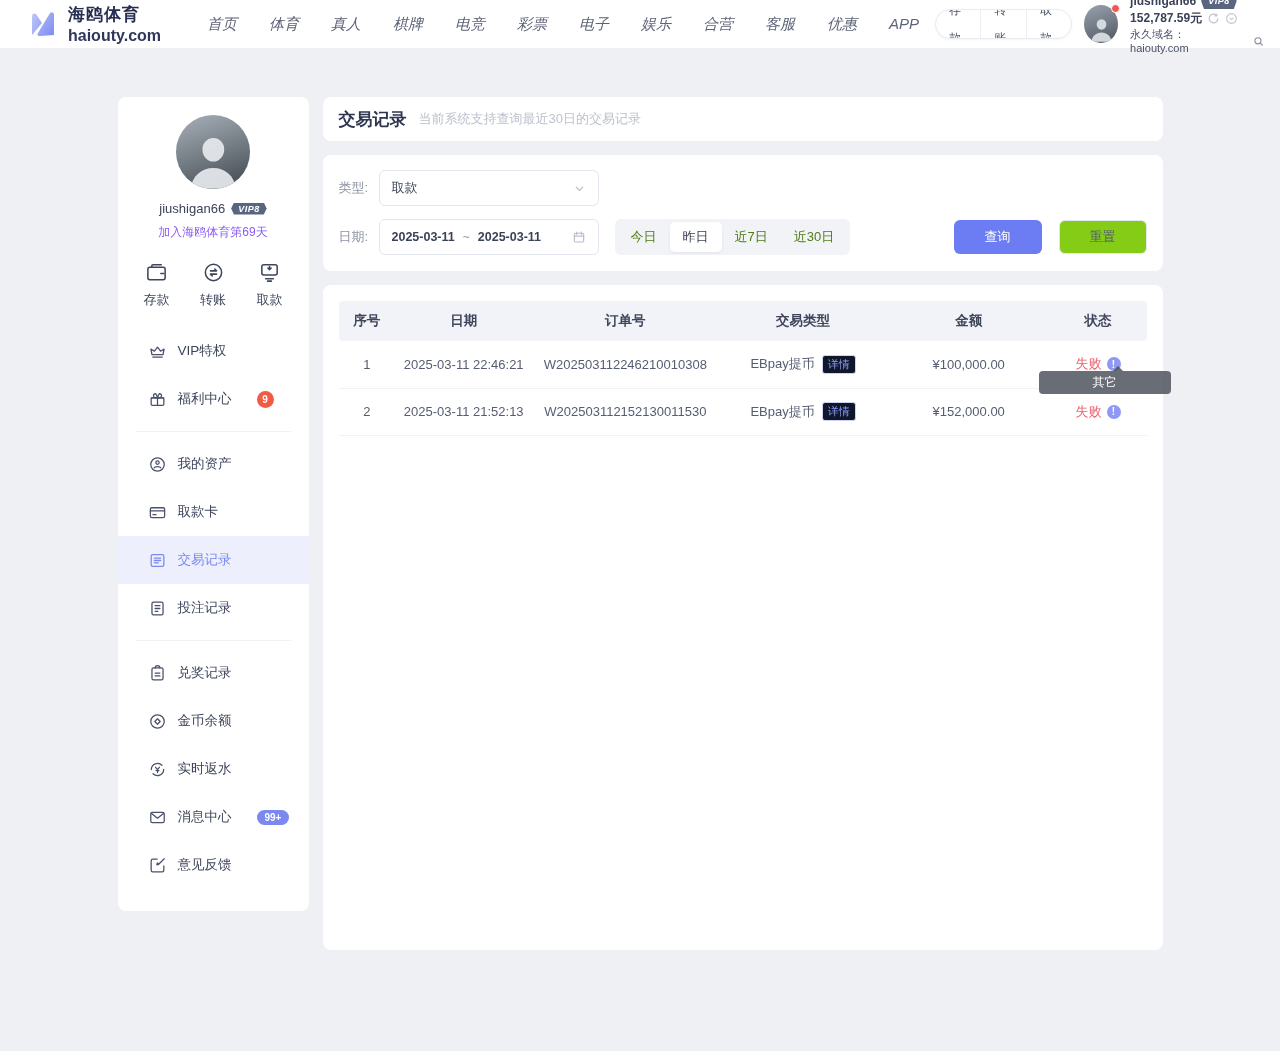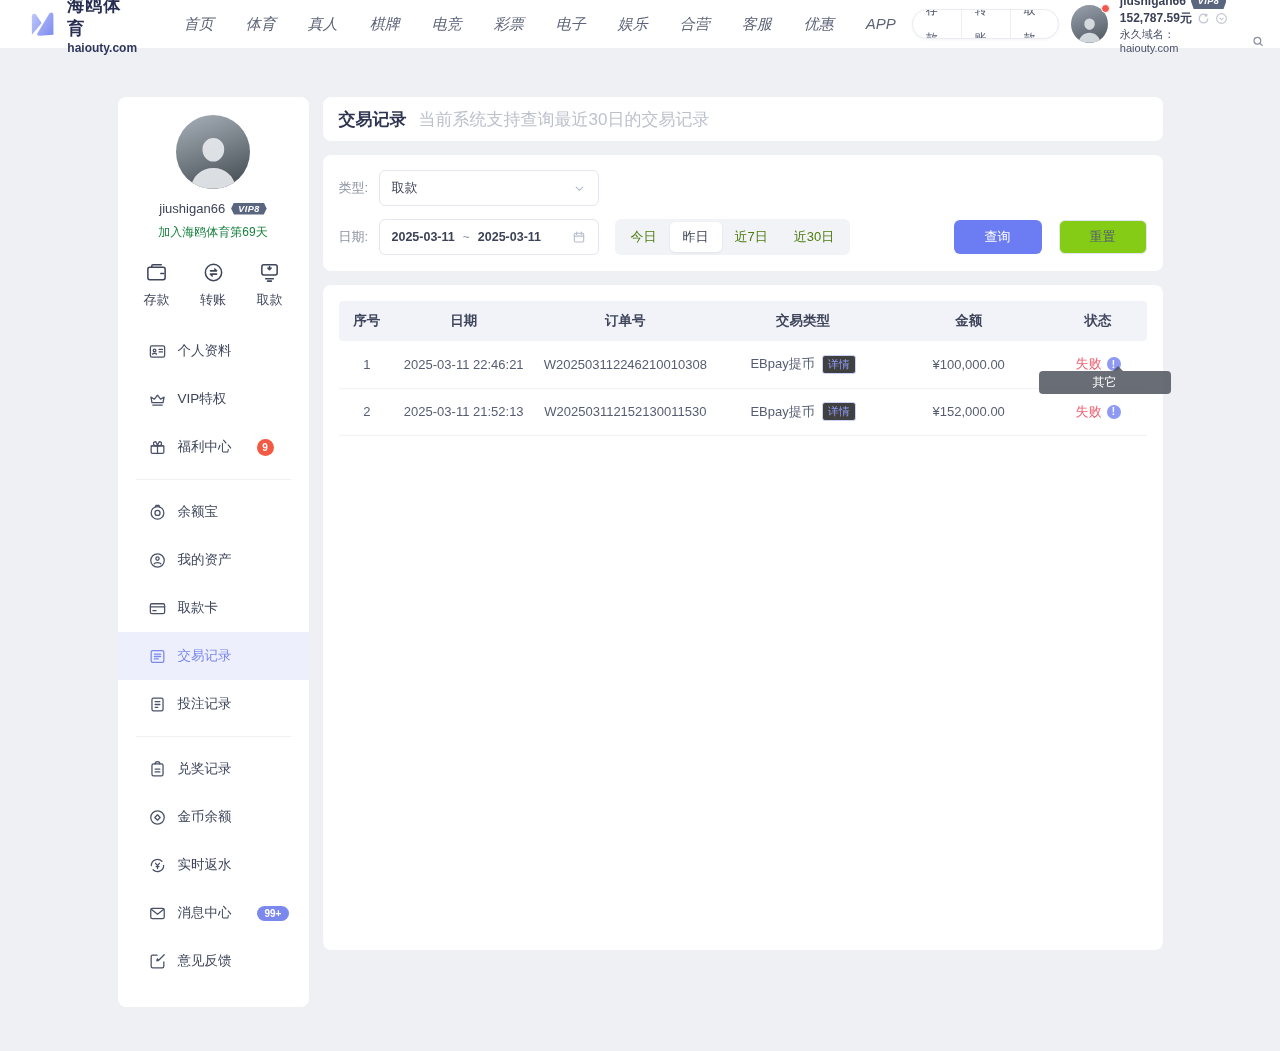--- a/index.html
+++ b/index.html
@@ -14,21 +14,21 @@
 
   
   .navbar {
     height:48px; background:#ffffff;
     display:flex; align-items:center;
     padding:0 16px 0 26px;
   }
   .brand { display:flex; align-items:center; gap:8px; }
   .brand-mark { width:34px; height:34px; }
   .brand-text .brand-name { font-size:17px; font-weight:bold; color:#272e52; letter-spacing:1px; }
-  .brand-text .brand-domain { font-size:12px; font-weight:bold; color:#30375c; margin-top:1px; }
+  .brand-text .brand-domain { font-size:16px; font-weight:bold; color:#30375c; margin-top:1px; }
   .nav-menu { display:flex; align-items:center; margin-left:30px; }
   .nav-menu a {
     font-size:15px; color:#5d6478; padding:0 16px; line-height:48px; white-space:nowrap;font-style:italic;
   }
   .nav-right { margin-left:auto; display:flex; align-items:center; gap:12px; }
   .pill-group {
     display:flex; align-items:center; border:1px solid #e9ebf1; border-radius:16px;
     height:30px; overflow:hidden; box-shadow:0 1px 3px rgba(40,50,90,.05); background:#fff;
   }
   .pill-group a { font-size:12px; color:#4d5468; padding:0 13px; line-height:28px; }
@@ -65,21 +65,21 @@
   .sidebar { width:191px; padding:16px 0 22px; }
   .profile { text-align:center; padding-top:2px; }
   .big-avatar {
     width:74px; height:74px; border-radius:50%; margin:0 auto; overflow:hidden;
     background:linear-gradient(160deg,#a8b0ba 0%,#70787f 55%,#3e454d 100%);
     display:flex; align-items:flex-end; justify-content:center;
   }
   .big-avatar svg { width:82%; height:82%; }
   .profile-name-row { display:flex; align-items:center; justify-content:center; gap:6px; margin-top:12px; }
   .profile-name { font-size:13px; color:#3c4257; }
-  .profile-joined { font-size:12px; color:#15803d; margin-top:8px; }
+  .profile-joined { font-size:12px; color:#8b5cf6; margin-top:8px; }
   .quick-actions { display:flex; justify-content:space-between; padding:20px 26px 4px; }
   .qa-item { display:flex; flex-direction:column; align-items:center; gap:7px; cursor:pointer; }
   .qa-item svg { width:23px; height:23px; color:#3f465c; }
   .qa-item span { font-size:13px; color:#3f465c; }
   .side-menu { margin-top:14px; }
   .side-item {
     display:flex; align-items:center; gap:11px; height:48px; padding:0 0 0 30px; cursor:pointer;
     position:relative;
   }
   .side-item svg { width:19px; height:19px; color:#4a5168; flex:none; }
@@ -94,21 +94,21 @@
   }
   .badge-pill {
     margin-left:14px; background:#7b88ee; color:#fff; font-size:10px; font-weight:bold;
     border-radius:9px; padding:2px 8px;
   }
 
   
   .main-col { width:840px; display:flex; flex-direction:column; gap:14px; }
   .title-card { height:44px; display:flex; align-items:center; padding:0 16px; gap:12px; }
   .page-title { font-size:17px; font-weight:bold; color:#2e3550; }
-  .page-subtitle { font-size:17px; color:#bcc1cc; }
+  .page-subtitle { font-size:13px; color:#bcc1cc; }
 
   .filter-card { padding:15px 16px 16px; margin-top:0; }
   .f-row { display:flex; align-items:center; }
   .f-row + .f-row { margin-top:13px; }
   .f-label { width:40px; font-size:13px; color:#8d93a3; flex:none; }
   .select-box {
     width:220px; height:36px; border:1px solid #e3e6ee; border-radius:6px; background:#fff;
     display:flex; align-items:center; padding:0 12px; cursor:pointer;
   }
   .select-box .sel-val { font-size:13px; color:#3c4257; }
@@ -138,21 +138,21 @@
   thead th {
     background:#f2f3f8; height:40px; font-size:13.5px; font-weight:bold; color:#3f465c; text-align:center;
   }
   thead th:first-child { border-radius:4px 0 0 4px; }
   thead th:last-child { border-radius:0 4px 4px 0; }
   tbody td {
     height:47px; text-align:center; font-size:13px; color:#565d72; border-bottom:1px solid #f0f2f6;
   }
   .type-cell { display:flex; align-items:center; justify-content:center; gap:7px; }
   .tag-detail {
-    font-size:11px; color:#8d98f0; border:1px solid #ccd2f8; background:#404040;
+    font-size:11px; color:#8d98f0; border:1px solid #ccd2f8; background:#0f172a;
     border-radius:3px; padding:1px 5px; cursor:pointer;
   }
   .status-cell { display:flex; align-items:center; justify-content:center; gap:5px; }
   .status-fail { color:#ee5f70; font-size:13px; }
   .info-dot {
     width:14px; height:14px; border-radius:50%; background:#8e99f3; color:#fff;
     font-size:10px; font-weight:bold; display:flex; align-items:center; justify-content:center; cursor:pointer;
   }
   .tooltip {
     position:absolute; top:86px; left:716px; width:132px; height:23px;
@@ -277,54 +277,37 @@
             <path d="m12 9-1.6-1.6M12 9l1.6-1.6M12 9V5.8"></path>
             <path d="M8 18.5h8M10 21h4"></path>
           </svg>
         <span>取款</span>
       </div>
     </div>
 
     <div class="side-menu">
       <div class="side-item">
         <svg viewBox="0 0 24 24" fill="none" stroke="currentColor" stroke-width="1.6" stroke-linecap="round" stroke-linejoin="round">
-            <rect x="3" y="5" width="18" height="14" rx="2"></rect>
-            <circle cx="8.3" cy="10.6" r="1.7"></circle>
-            <path d="M5.8 15.4c.6-1.6 4.4-1.6 5 0"></path>
-            <path d="M14 9.4h4.3M14 12.6h4.3"></path>
-          </svg>
-        <span class="lbl">个人资料</span>
-      </div>
-      <div class="side-item">
-        <svg viewBox="0 0 24 24" fill="none" stroke="currentColor" stroke-width="1.6" stroke-linecap="round" stroke-linejoin="round">
             <path d="m5 16-1.3-7 4.4 2.6L12 6.5l3.9 5.1L20.3 9 19 16z"></path>
             <path d="M6 19h12"></path>
           </svg>
         <span class="lbl">VIP特权</span>
       </div>
       <div class="side-item">
         <svg viewBox="0 0 24 24" fill="none" stroke="currentColor" stroke-width="1.6" stroke-linecap="round" stroke-linejoin="round">
             <rect x="4" y="10" width="16" height="9.5" rx="1.5"></rect>
             <path d="M4 10h16M12 10v9.5"></path>
             <path d="M12 10C8.5 10 7 8.8 7 7.2A1.9 1.9 0 0 1 10.6 6c.4.8.9 2.3 1.4 4 .5-1.7 1-3.2 1.4-4A1.9 1.9 0 0 1 17 7.2c0 1.6-1.5 2.8-5 2.8z"></path>
           </svg>
         <span class="lbl">福利中心</span>
         <span class="badge-round">9</span>
       </div>
 
       <div class="side-divider"></div>
 
-      <div class="side-item">
-        <svg viewBox="0 0 24 24" fill="none" stroke="currentColor" stroke-width="1.6" stroke-linecap="round" stroke-linejoin="round">
-            <circle cx="12" cy="12.5" r="8"></circle>
-            <circle cx="12" cy="12.5" r="3.2"></circle>
-            <path d="M9.5 4.8 10 3h4l.5 1.8"></path>
-          </svg>
-        <span class="lbl">余额宝</span>
-      </div>
       <div class="side-item">
         <svg viewBox="0 0 24 24" fill="none" stroke="currentColor" stroke-width="1.6" stroke-linecap="round" stroke-linejoin="round">
             <circle cx="12" cy="12" r="8.5"></circle>
             <circle cx="12" cy="9.6" r="2.1"></circle>
             <path d="M7.8 16.2c.9-2.2 7.5-2.2 8.4 0"></path>
           </svg>
         <span class="lbl">我的资产</span>
       </div>
       <div class="side-item">
         <svg viewBox="0 0 24 24" fill="none" stroke="currentColor" stroke-width="1.6" stroke-linecap="round" stroke-linejoin="round">

